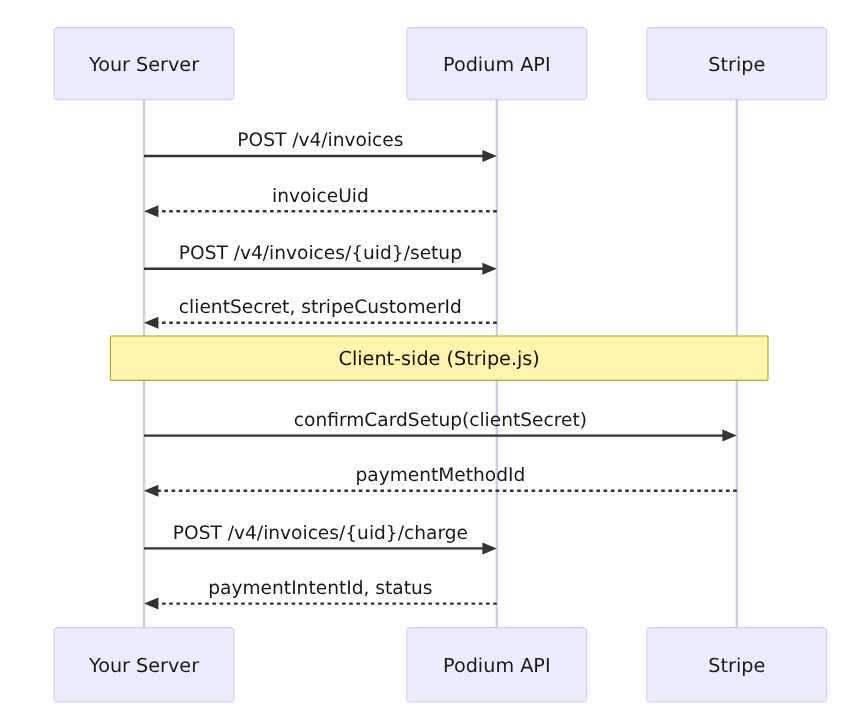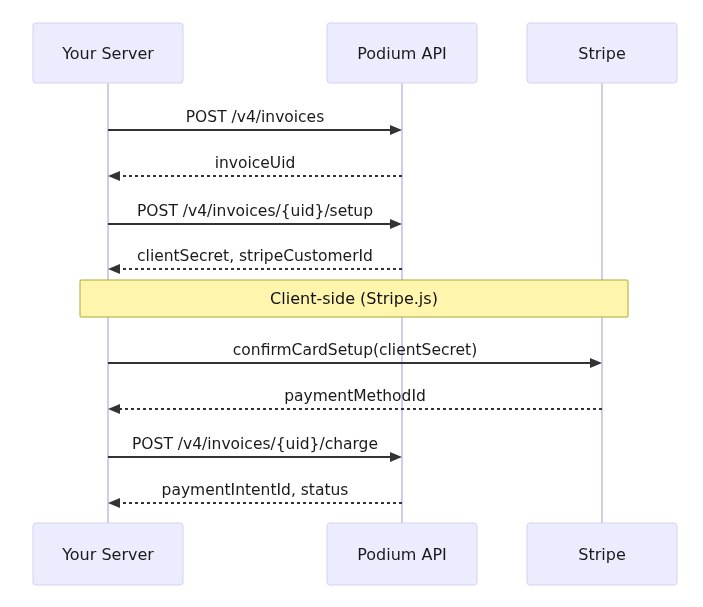--- a/index.html
+++ b/index.html
@@ -6,20 +6,21 @@
     margin: 0;
     padding: 0;
     background: #ffffff;
   }
   .diagram-wrap {
     position: relative;
     width: 577px;
     height: 607px;
     background: var(--background, #ffffff);
     font-family: "DejaVu Sans", sans-serif;
+    padding-left: 12px;
   }
   svg { display: block; }
   .actor-box {
     fill: var(--actor-fill, #ECECFF);
     stroke: var(--actor-border, #D8CFF0);
     stroke-width: 1;
   }
   .actor-label {
     font-family: "DejaVu Sans", sans-serif;
     font-size: 16px;

